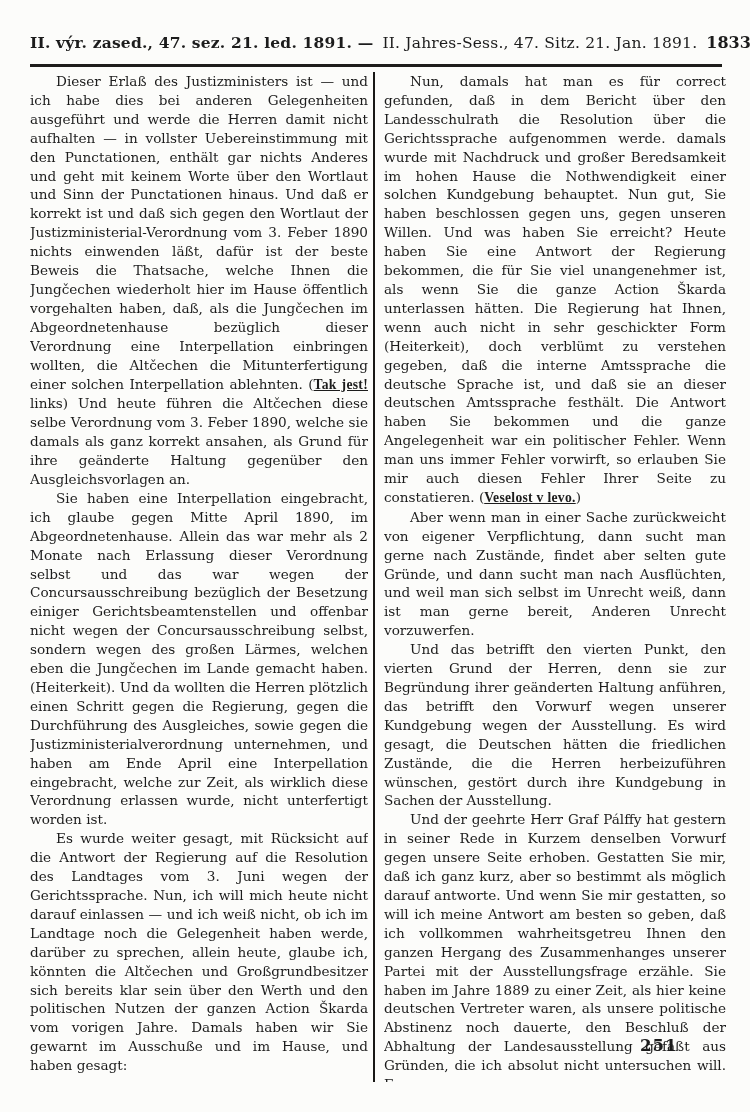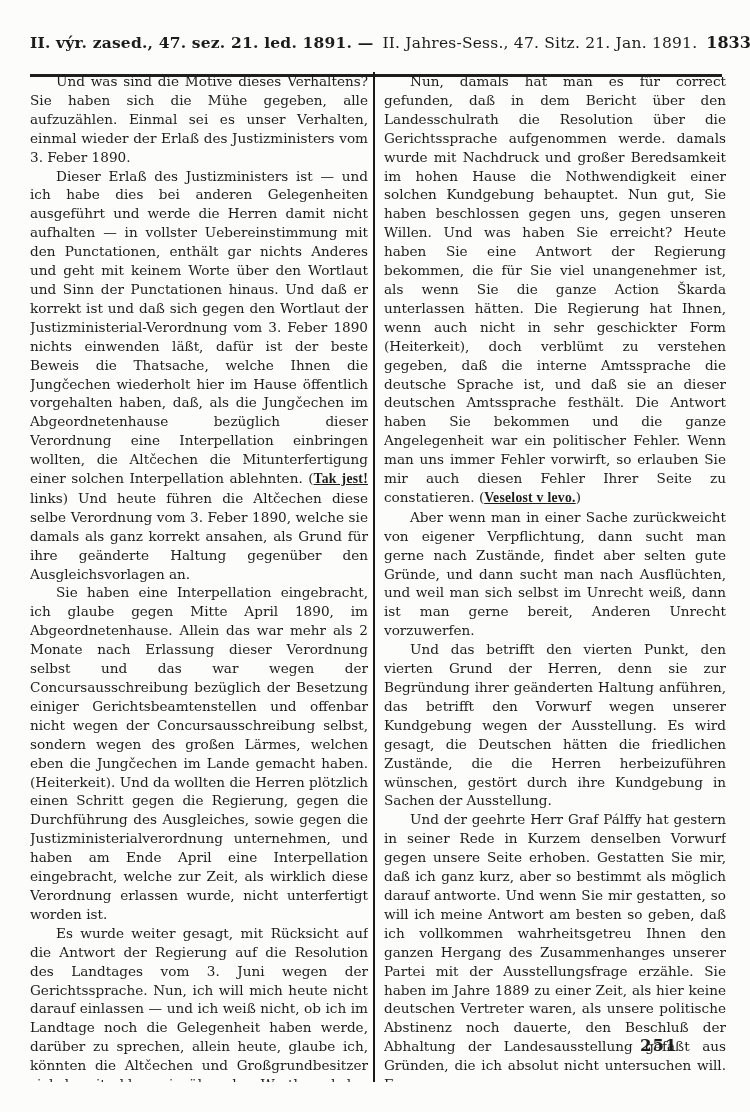--- a/index.html
+++ b/index.html
@@ -17,21 +17,21 @@
   }
   
   .header {
     position: absolute;
     left: 30px; right: 28px; top: 33px;
     display: flex;
     align-items: baseline;
     gap: 9px;
     font-size: 15.5px;
     border-bottom: 3px solid #1e1d1b;
-    padding-bottom: 22px;
+    padding-bottom: 12px;
     white-space: nowrap;
   }
   .h-left  { font-weight: bold; letter-spacing: 0.2px; }
   .h-mid   { letter-spacing: 0.2px; }
   .h-page  { font-weight: bold; margin-left: auto; padding-right: 24px; font-size: 16px; }
   
   .columns {
     position: absolute;
     left: 30px; right: 24px; top: 72px;
     height: 1010px;
@@ -69,21 +69,20 @@
 
   <div class="header">
     <span class="h-left">II. výr. zased., 47. sez. 21. led. 1891. —</span>
     <span class="h-mid">II. Jahres-Sess., 47. Sitz. 21. Jan. 1891.</span>
     <span class="h-page">1833</span>
   </div>
 
   <div class="columns">
 
     <div class="col col-left">
-      <p class="para indent">Und was sind die Motive dieses Verhaltens? Sie haben sich die Mühe gegeben, alle aufzuzählen. Einmal sei es unser Verhalten, einmal wieder der Erlaß des Justizministers vom 3. Feber 1890.</p>
       <p class="para indent">Dieser Erlaß des Justizministers ist — und ich habe dies bei anderen Gelegenheiten ausgeführt und werde die Herren damit nicht aufhalten — in vollster Uebereinstimmung mit den Punctationen, enthält gar nichts Anderes und geht mit keinem Worte über den Wortlaut und Sinn der Punctationen hinaus. Und daß er korrekt ist und daß sich gegen den Wortlaut der Justizministerial-Verordnung vom 3. Feber 1890 nichts einwenden läßt, dafür ist der beste Beweis die Thatsache, welche Ihnen die Jungčechen wiederholt hier im Hause öffentlich vorgehalten haben, daß, als die Jungčechen im Abgeordnetenhause bezüglich dieser Verordnung eine Interpellation einbringen wollten, die Altčechen die Mitunterfertigung einer solchen Interpellation ablehnten. (<b>Tak jest!</b> links) Und heute führen die Altčechen diese selbe Verordnung vom 3. Feber 1890, welche sie damals als ganz korrekt ansahen, als Grund für ihre geänderte Haltung gegenüber den Ausgleichsvorlagen an.</p>
       <p class="para indent">Sie haben eine Interpellation eingebracht, ich glaube gegen Mitte April 1890, im Abgeordnetenhause. Allein das war mehr als 2 Monate nach Erlassung dieser Verordnung selbst und das war wegen der Concursausschreibung bezüglich der Besetzung einiger Gerichtsbeamtenstellen und offenbar nicht wegen der Concursausschreibung selbst, sondern wegen des großen Lärmes, welchen eben die Jungčechen im Lande gemacht haben. (Heiterkeit). Und da wollten die Herren plötzlich einen Schritt gegen die Regierung, gegen die Durchführung des Ausgleiches, sowie gegen die Justizministerialverordnung unternehmen, und haben am Ende April eine Interpellation eingebracht, welche zur Zeit, als wirklich diese Verordnung erlassen wurde, nicht unterfertigt worden ist.</p>
       <p class="para indent">Es wurde weiter gesagt, mit Rücksicht auf die Antwort der Regierung auf die Resolution des Landtages vom 3. Juni wegen der Gerichtssprache. Nun, ich will mich heute nicht darauf einlassen — und ich weiß nicht, ob ich im Landtage noch die Gelegenheit haben werde, darüber zu sprechen, allein heute, glaube ich, könnten die Altčechen und Großgrundbesitzer sich bereits klar sein über den Werth und den politischen Nutzen der ganzen Action Škarda vom vorigen Jahre. Damals haben wir Sie gewarnt im Ausschuße und im Hause, und haben gesagt:</p>
     </div>
 
     <div class="divider"></div>
 
     <div class="col col-right">
       <p class="para indent">Nun, damals hat man es für correct gefunden, daß in dem Bericht über den Landesschulrath die Resolution über die Gerichtssprache aufgenommen werde. damals wurde mit Nachdruck und großer Beredsamkeit im hohen Hause die Nothwendigkeit einer solchen Kundgebung behauptet. Nun gut, Sie haben beschlossen gegen uns, gegen unseren Willen. Und was haben Sie erreicht? Heute haben Sie eine Antwort der Regierung bekommen, die für Sie viel unangenehmer ist, als wenn Sie die ganze Action Škarda unterlassen hätten. Die Regierung hat Ihnen, wenn auch nicht in sehr geschickter Form (Heiterkeit), doch verblümt zu verstehen gegeben, daß die interne Amtssprache die deutsche Sprache ist, und daß sie an dieser deutschen Amtssprache festhält. Die Antwort haben Sie bekommen und die ganze Angelegenheit war ein politischer Fehler. Wenn man uns immer Fehler vorwirft, so erlauben Sie mir auch diesen Fehler Ihrer Seite zu constatieren. (<b>Veselost v levo.</b>)</p>
       <p class="para indent">Aber wenn man in einer Sache zurückweicht von eigener Verpflichtung, dann sucht man gerne nach Zustände, findet aber selten gute Gründe, und dann sucht man nach Ausflüchten, und weil man sich selbst im Unrecht weiß, dann ist man gerne bereit, Anderen Unrecht vorzuwerfen.</p>

